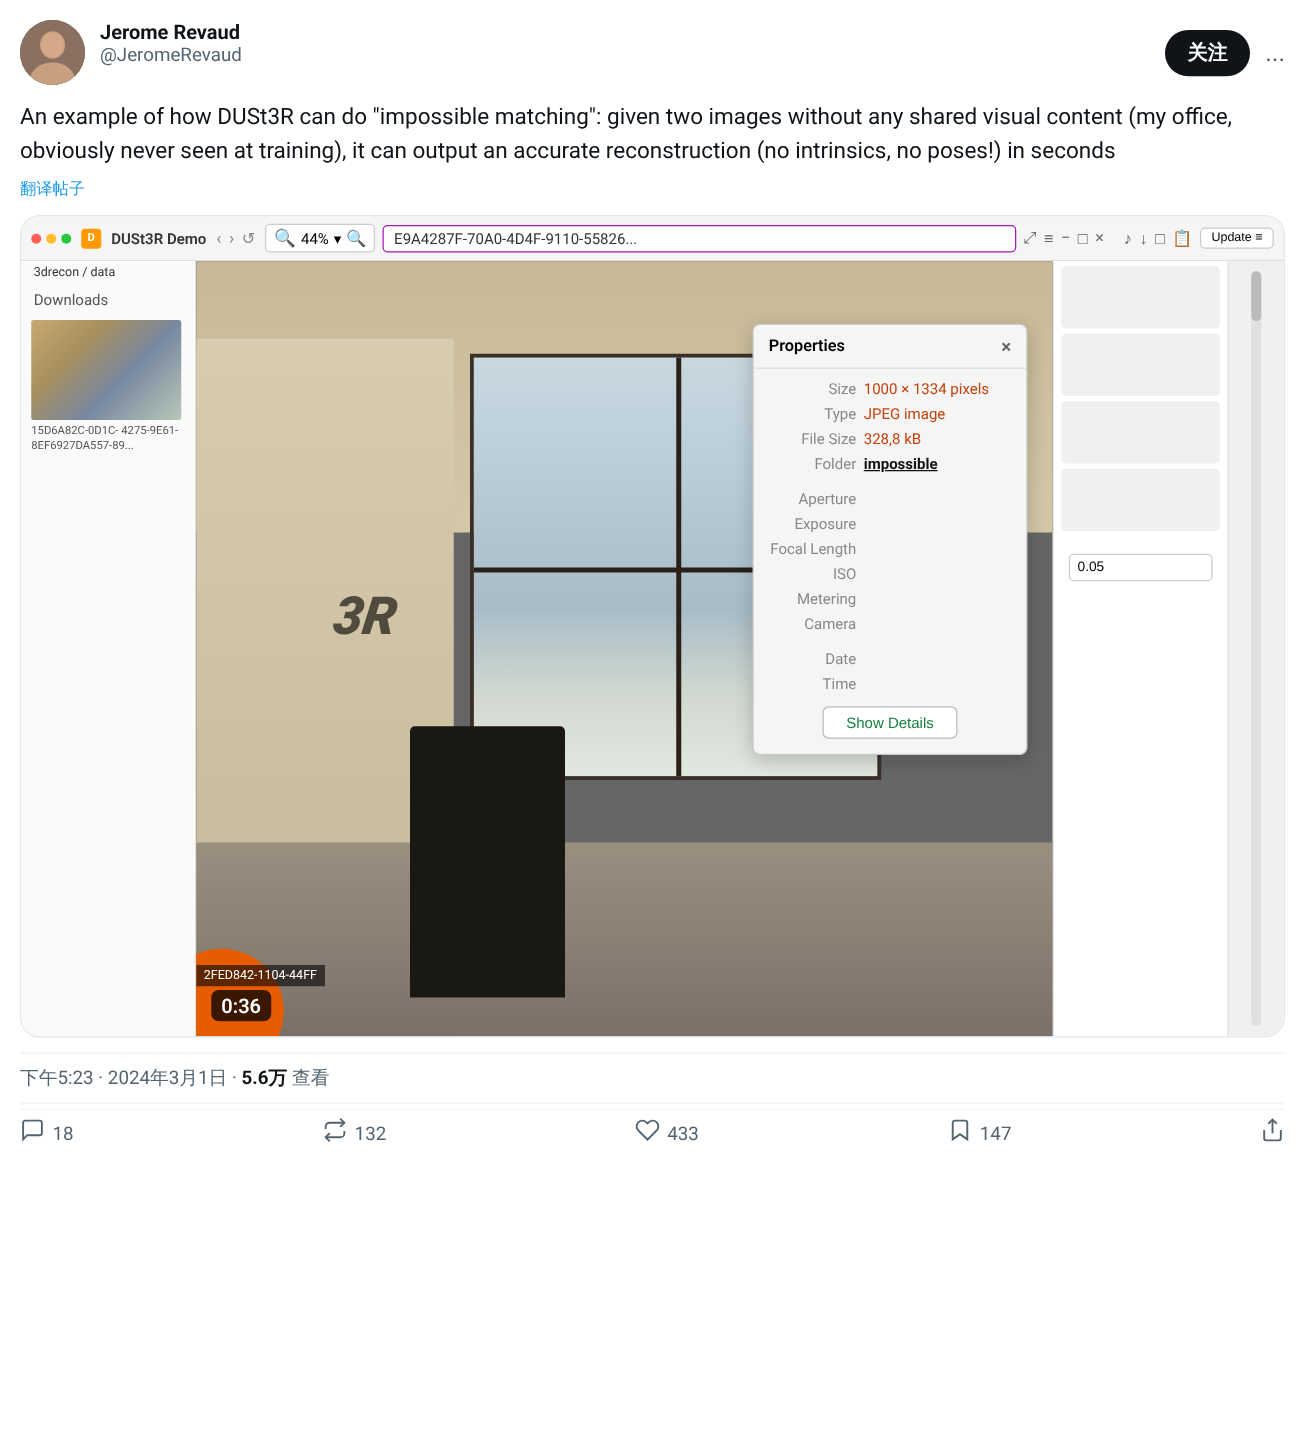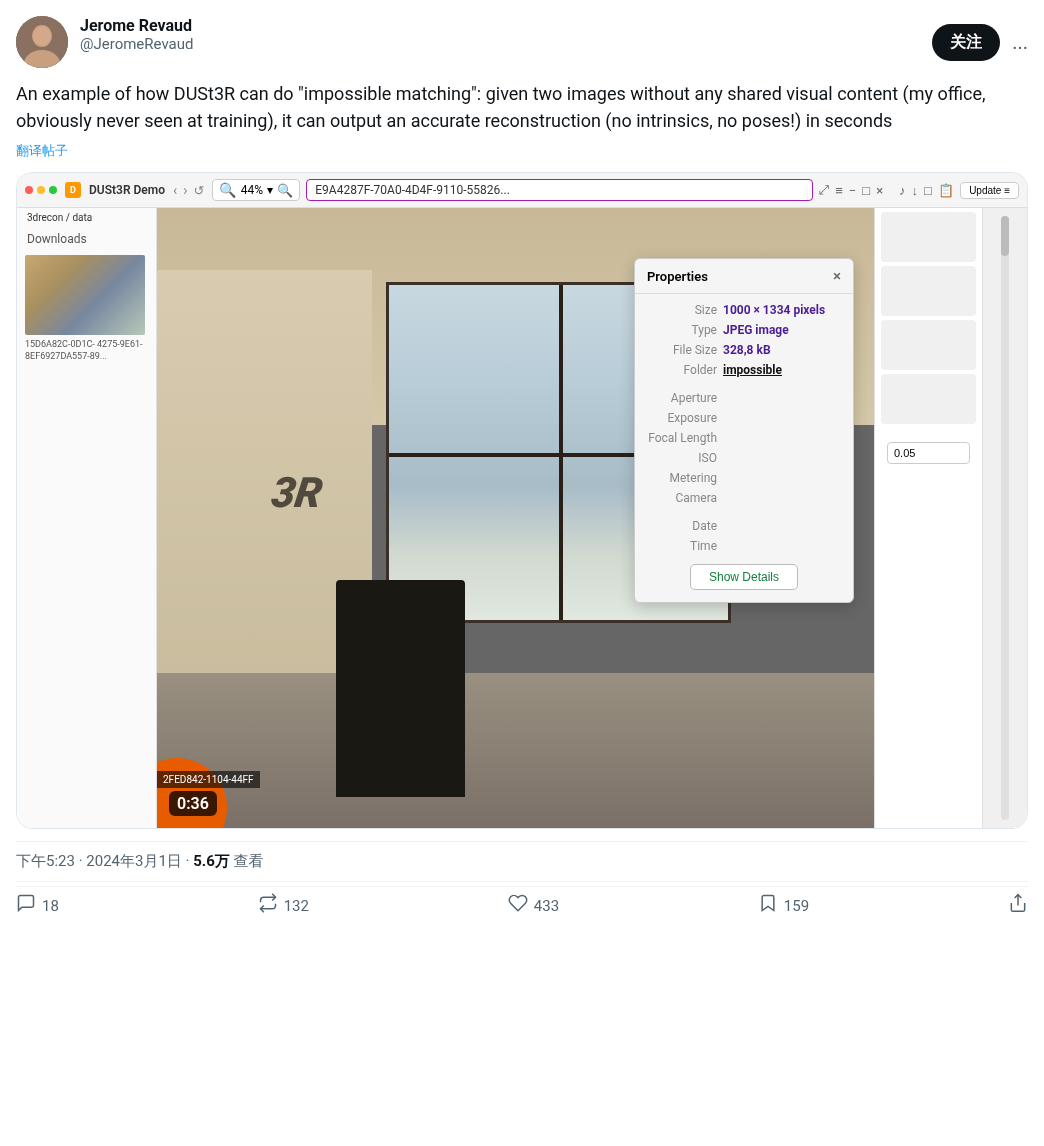--- a/index.html
+++ b/index.html
@@ -366,22 +366,22 @@
       padding: 3px 12px;
       gap: 6px;
     }
     .prop-label {
       color: #888;
       min-width: 70px;
       text-align: right;
       flex-shrink: 0;
     }
     .prop-value {
-      color: #4c1d95;
-      font-weight: 700;
+      color: #c2410c;
+      font-weight: 400;
     }
     .prop-value-link {
       color: #111;
       font-weight: 700;
       text-decoration: underline;
       cursor: pointer;
     }
     .prop-empty {
       color: #ccc;
     }
@@ -421,21 +421,21 @@
     .scrollbar-thumb {
       position: absolute;
       top: 0; left: 0; right: 0;
       height: 40px;
       background: #bbb;
       border-radius: 4px;
     }
 
     
     .right-content {
-      width: 108px;
+      width: 140px;
       background: #fff;
       border-left: 1px solid #e0e0e0;
       flex-shrink: 0;
     }
     .right-content-item {
       height: 50px;
       border-bottom: 1px solid #f0f0f0;
       margin: 4px 6px;
       background: #f0f0f0;
       border-radius: 4px;
@@ -736,21 +736,21 @@
         </svg>
       </span>
       <span class="action-count">433</span>
     </div>
     <div class="action-item">
       <span class="action-icon">
         <svg width="20" height="20" viewBox="0 0 24 24" fill="none" stroke="#536471" stroke-width="1.8">
           <path d="M19 21l-7-5-7 5V5a2 2 0 0 1 2-2h10a2 2 0 0 1 2 2z"></path>
         </svg>
       </span>
-      <span class="action-count">159</span>
+      <span class="action-count">147</span>
     </div>
     <div class="action-item">
       <span class="share-icon">
         <svg width="20" height="20" viewBox="0 0 24 24" fill="none" stroke="#536471" stroke-width="1.8">
           <path d="M4 12v8a2 2 0 0 0 2 2h12a2 2 0 0 0 2-2v-8"></path>
           <polyline points="16 6 12 2 8 6"></polyline>
           <line x1="12" y1="2" x2="12" y2="15"></line>
         </svg>
       </span>
     </div>

